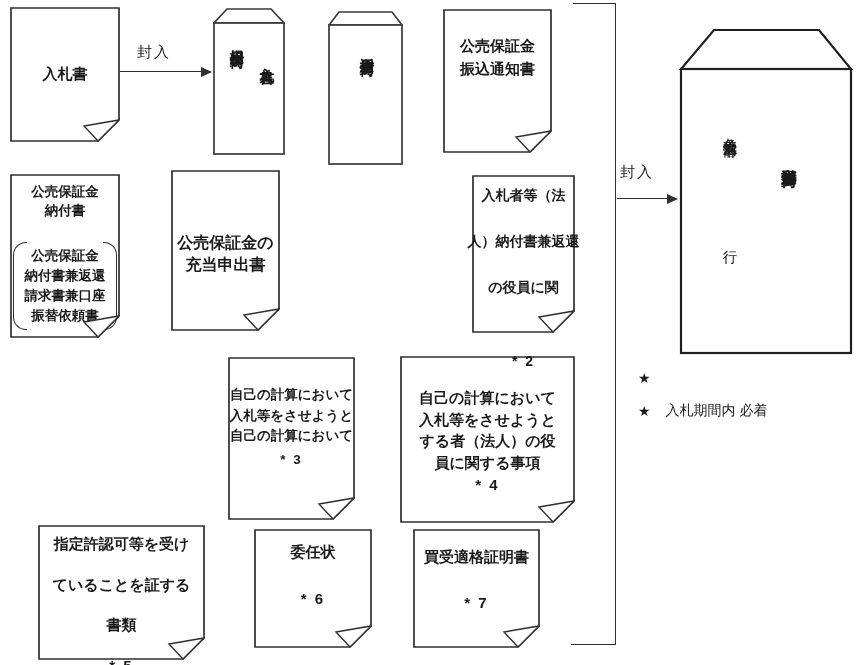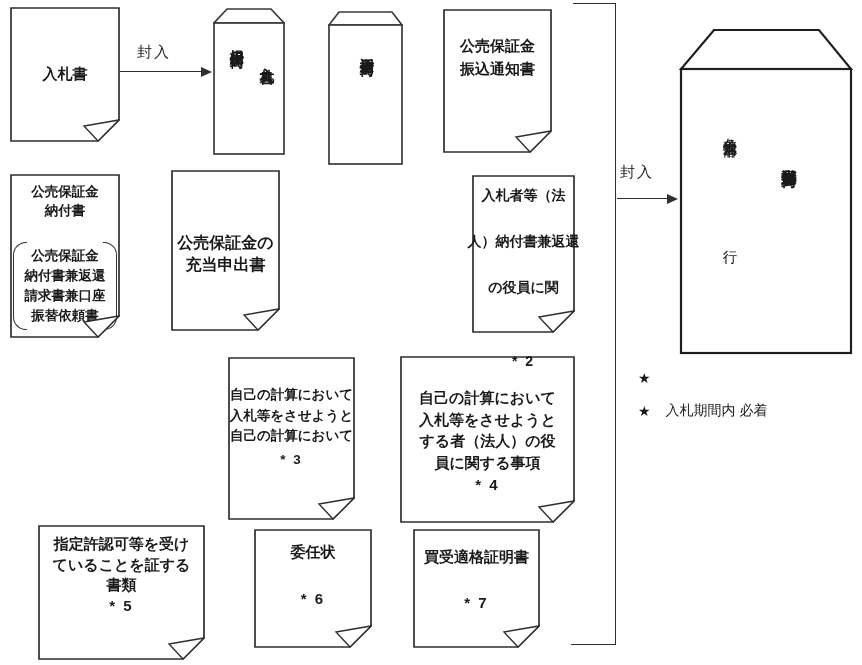--- a/index.html
+++ b/index.html
@@ -195,21 +195,21 @@
     </div>
   </div>
 
   <div class="doc" style="left:38px;top:525px;width:167px;height:135px;">
       <svg width="167" height="135" class="doc-shape" style="z-index: 1;">
         <polygon class="shape" points="1,1 166,1 166,113 145,134 1,134"></polygon>
       </svg>
       <svg width="167" height="135" class="doc-shape" style="z-index: 3;">
         <polygon class="shape fold" points="145,134 166,113 131,119"></polygon>
       </svg>
-    <div class="doc-body" style="padding-top:9px;font-size:15px;line-height:20.5px;">
+    <div class="doc-body" style="padding-top:9px;font-size:15px;line-height:20.5px;gap:20px;">
       <div class="ln">指定許認可等を受け</div>
       <div class="ln">ていることを証する</div>
       <div class="ln">書類</div>
       <div class="note" style="margin-top:0;">* 5</div>
     </div>
   </div>
 
   <div class="doc" style="left:254px;top:529px;width:118px;height:131px;border-radius:19px;">
       <svg width="118" height="119" class="doc-shape" style="z-index: 1;">
         <polygon class="shape" points="1,1 117,1 117,97 96,118 1,118"></polygon>

